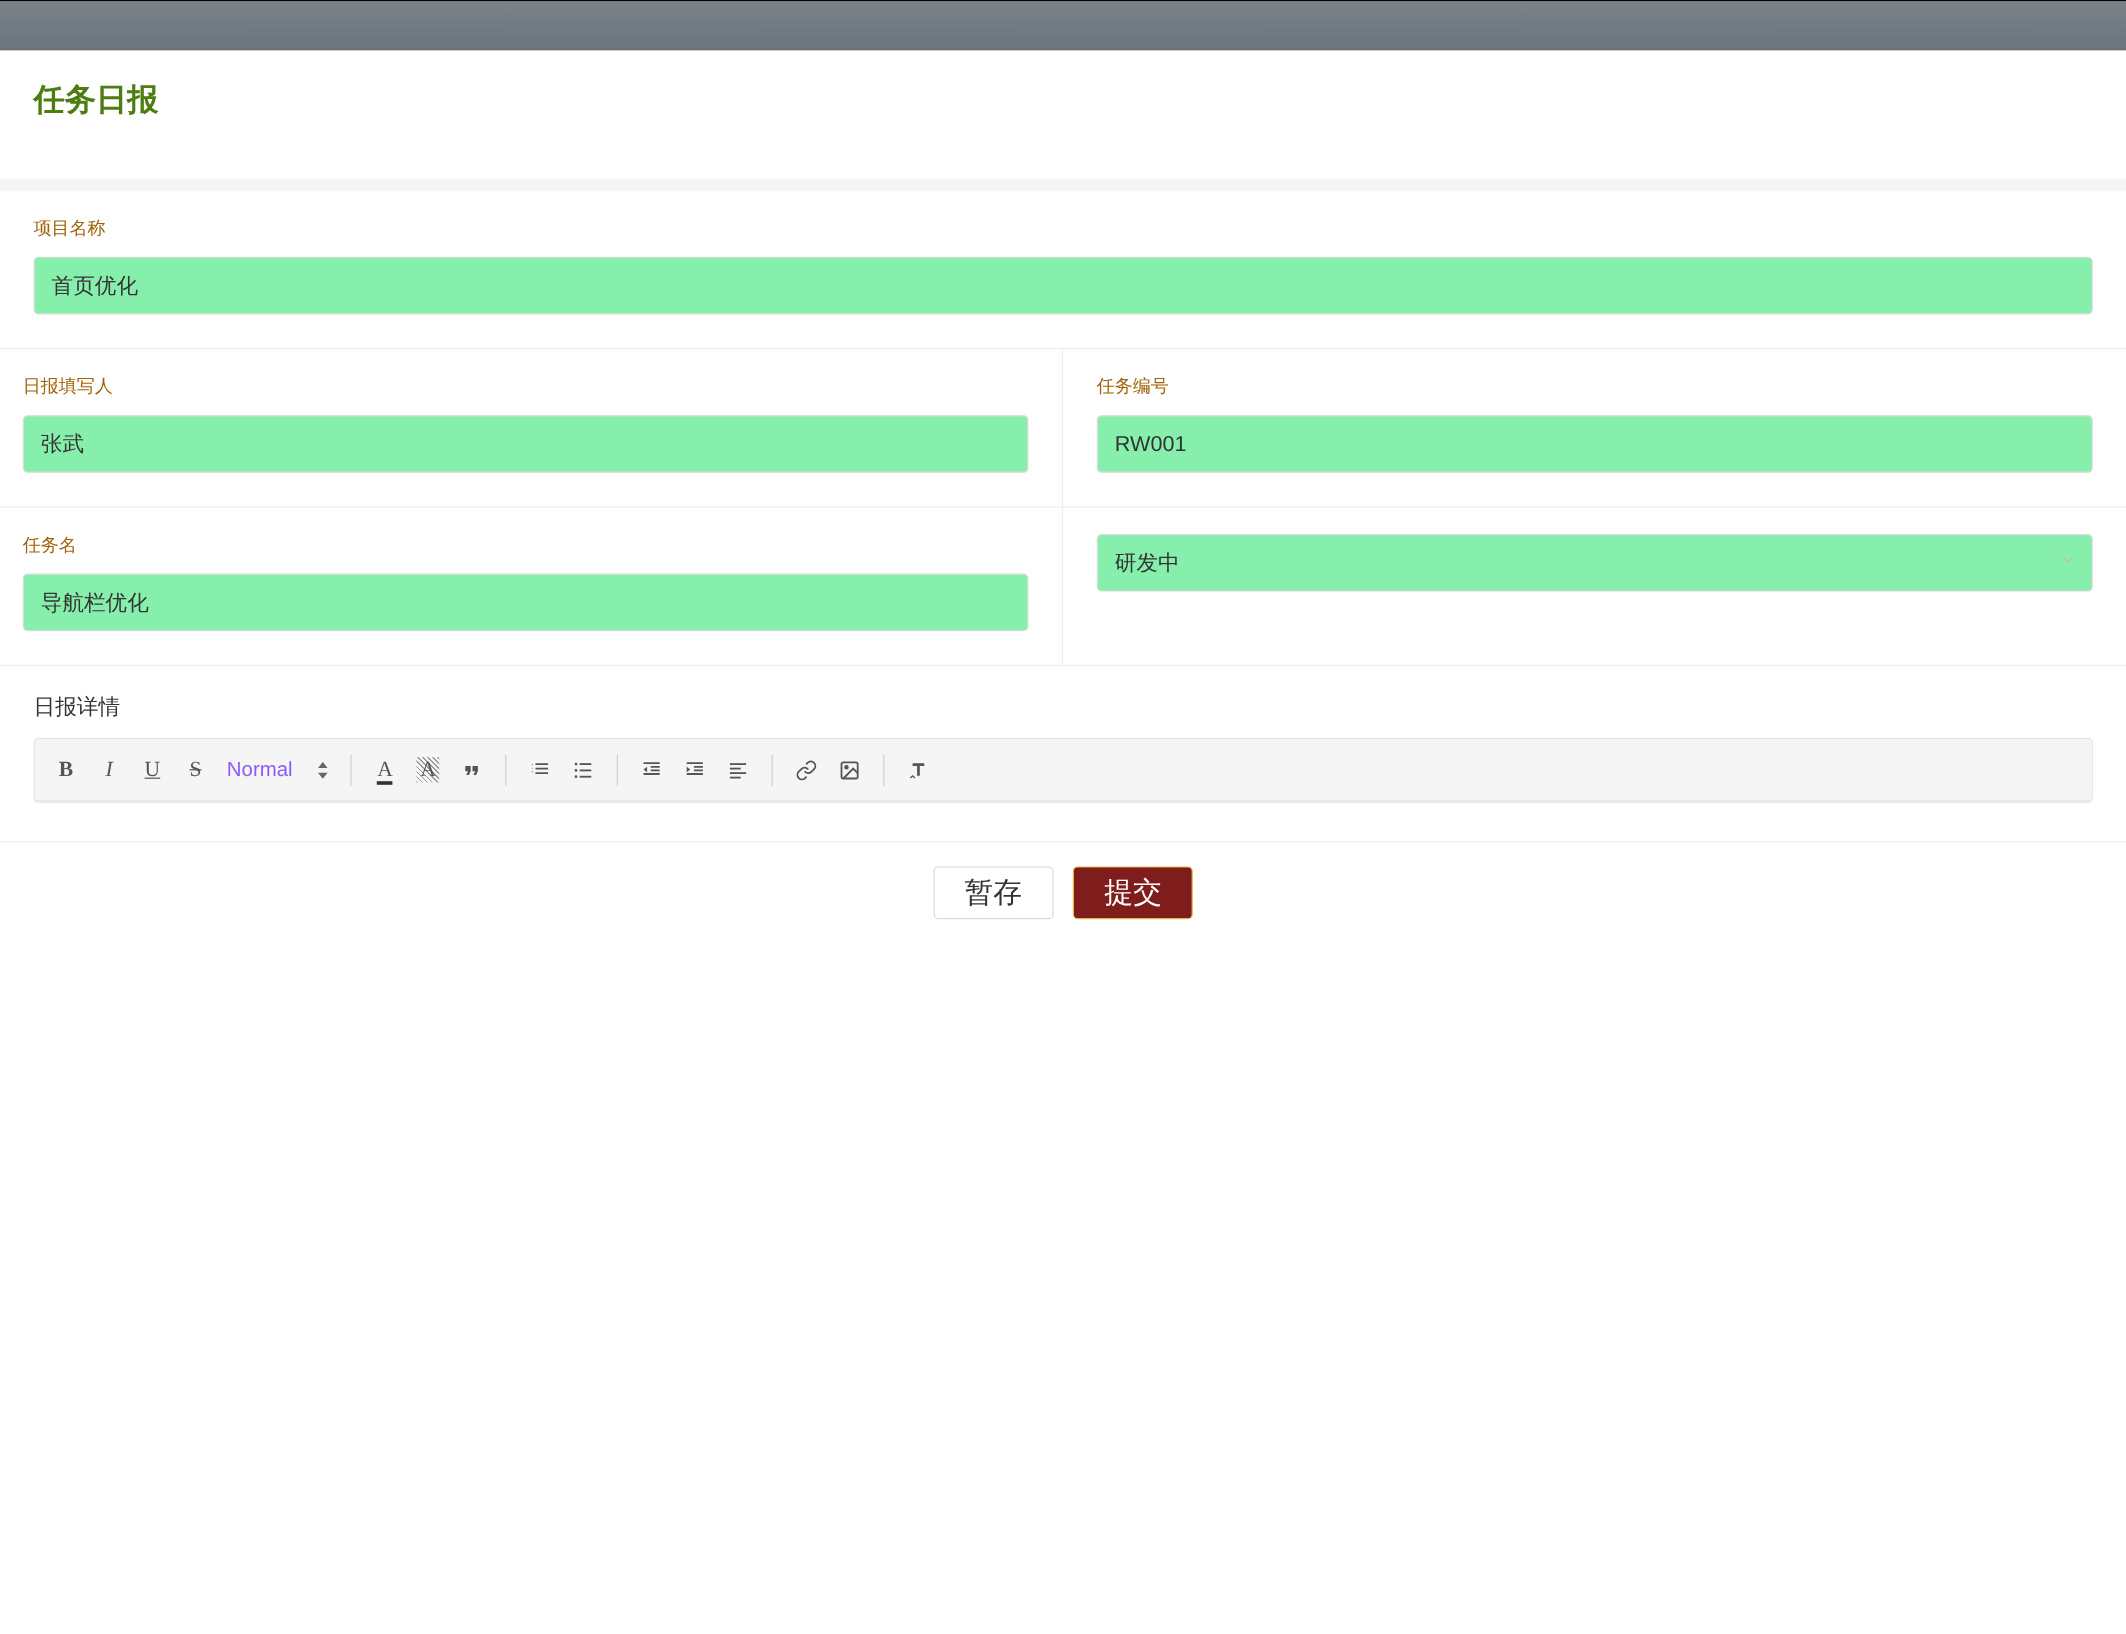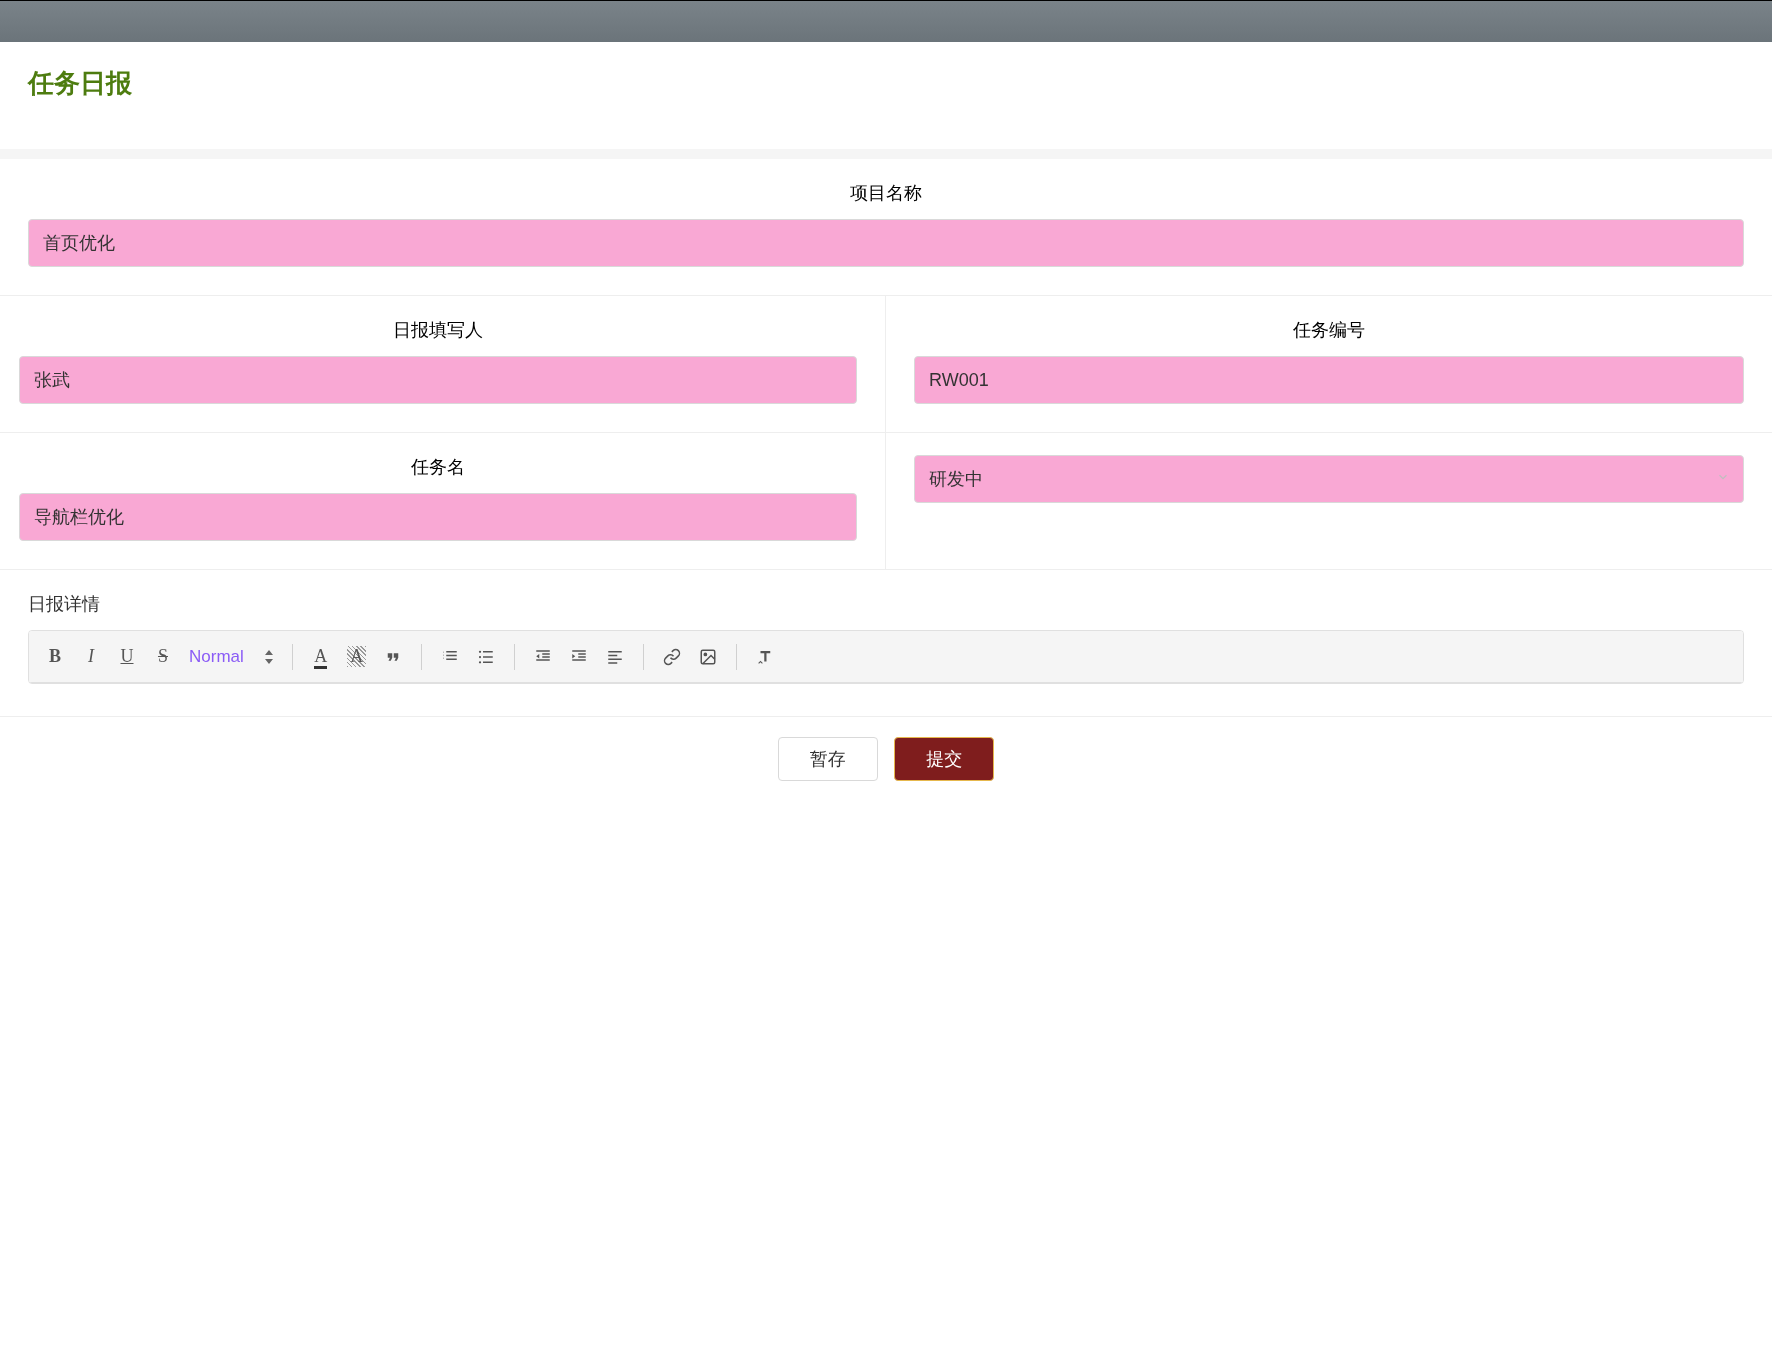--- a/index.html
+++ b/index.html
@@ -39,33 +39,32 @@
     }
     .form-group.half {
       width: 50%;
     }
     .form-group.half.left {
       border-right: 1px solid #eee;
       padding-left: 19px;
     }
     .form-label {
       display: block;
-      font-size: 18px;
-      color: #000000;
+      font-size: 15px;
+      color: #a16207;
       margin-bottom: 14px;
-      text-align: center;
     }
     .form-input {
       width: 100%;
       height: 48px;
       padding: 0 14px;
       font-size: 18px;
       border: 1px solid #d9d9d9;
       border-radius: 4px;
-      background: #f9a8d4;
+      background: #86efac;
       color: #333;
       outline: none;
     }
     .select-wrapper {
       position: relative;
     }
     .select-arrow {
       position: absolute;
       right: 14px;
       top: 50%;
@@ -151,21 +150,21 @@
       text-align: center;
       border-top: 1px solid #eee;
     }
     .btn {
       display: inline-flex;
       align-items: center;
       justify-content: center;
       height: 44px;
       min-width: 100px;
       padding: 0 24px;
-      font-size: 18px;
+      font-size: 24px;
       border-radius: 4px;
       cursor: pointer;
       margin: 0 6px;
     }
     .btn-default {
       background: #fff;
       border: 1px solid #d9d9d9;
       color: #333;
     }
     .btn-primary {

